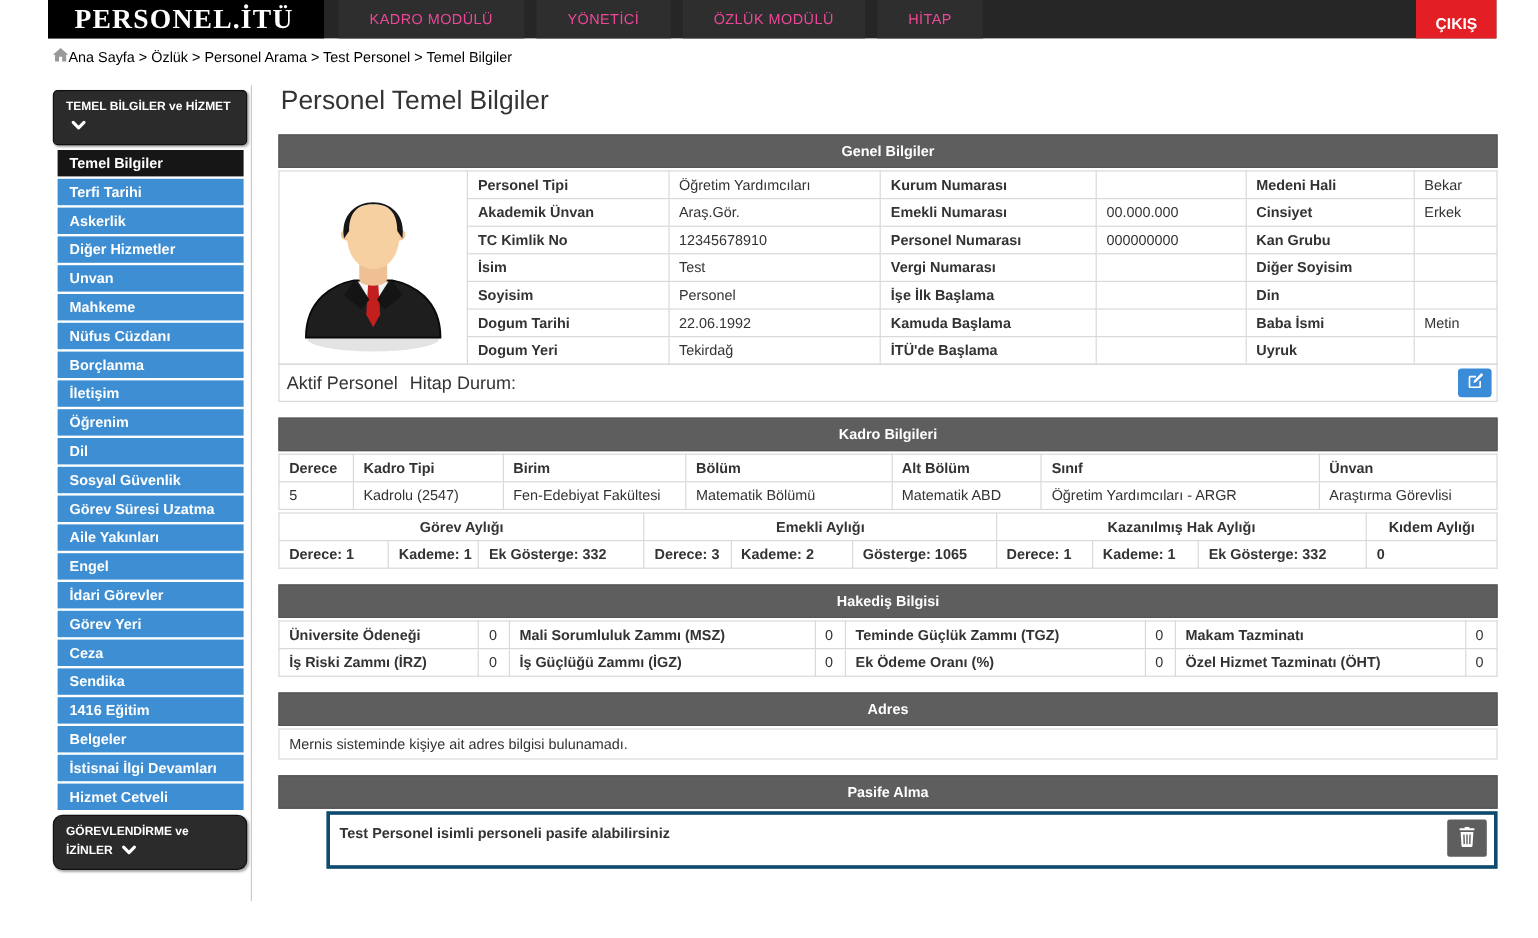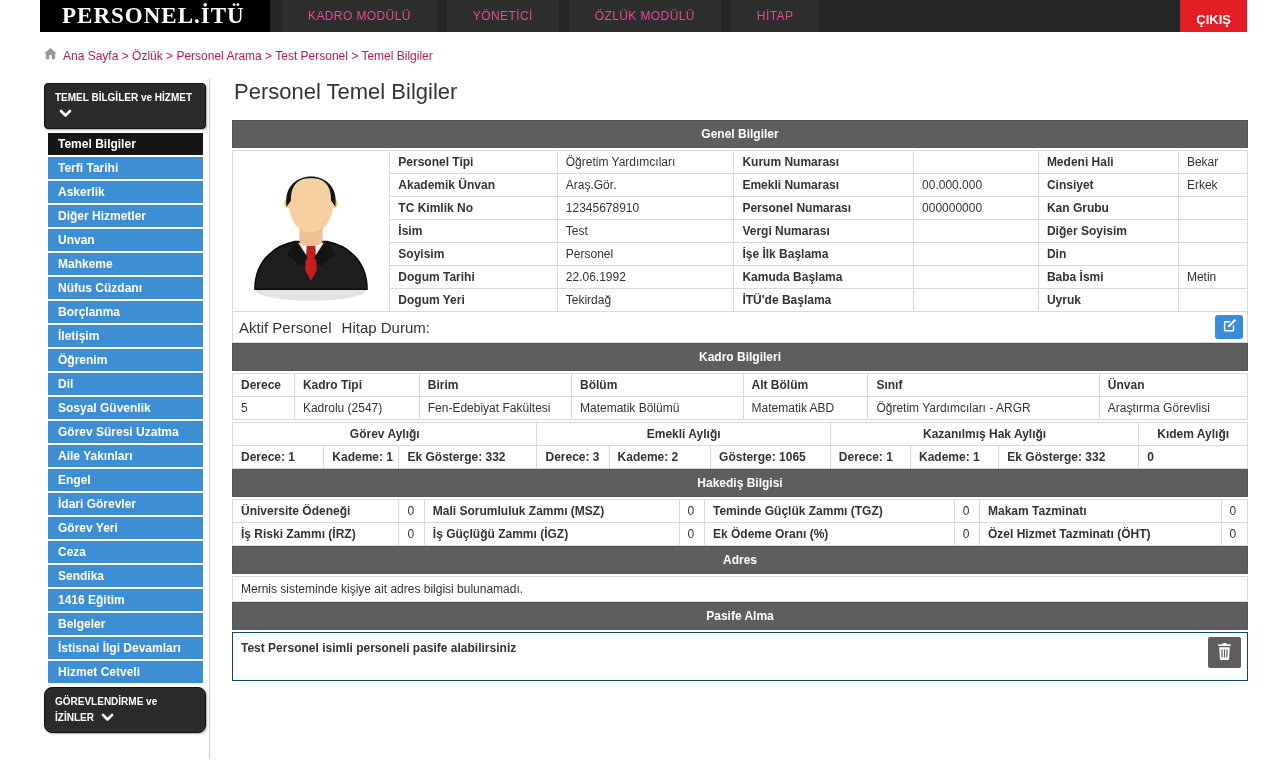--- a/index.html
+++ b/index.html
@@ -10,59 +10,59 @@
   .topbar { margin:0 35px 0 40px; height:32px; display:flex; align-items:stretch; background:#262626; }
   .logo { background:#000; color:#fff; font-family:"Liberation Serif", serif; font-weight:bold;
           font-size:23px; letter-spacing:1px; padding:0 24px 0 22px; display:flex; align-items:center; min-width:230px; cursor:pointer; }
   .menu { display:flex; align-items:stretch; margin-left:12px; }
   .menu-item { color:#ec4899; font-size:12px; font-weight:normal; letter-spacing:.4px; padding:0 26px;
                display:flex; align-items:center; background:#2e2e2e; margin-right:10px; cursor:pointer; }
   .logout-btn { margin-left:auto; background:#e31e24; color:#fff; font-weight:bold; font-size:13px;
                 border:none; padding:12px 16px; cursor:pointer; font-family:"Liberation Sans", sans-serif; }
 
   
-  .crumbs { margin:16px 40px 0 44px; font-size:12px; color:#be185d; display:flex; align-items:center; gap:6px; cursor:pointer; }
+  .crumbs { margin:8px 40px 0 44px; font-size:12px; color:#000000; display:flex; align-items:center; gap:0; cursor:pointer; }
   .crumbs svg { flex-shrink:0; }
 
   
   .layout { display:flex; margin:16px 34px 0 44px; align-items:flex-start; }
   .sidebar { width:166px; flex-shrink:0; border-right:1px solid #ccc; min-height:680px; padding:4px 4px 20px 0; }
   .side-header { background:#2b2b2b; border:1px solid #111; border-radius:4px; color:#fff; font-weight:bold;
                  font-size:10px; line-height:1.55; padding:6px 10px; width:162px; margin:0 0 4px 0;
                  box-shadow:1px 1px 2px rgba(0,0,0,.35); cursor:pointer; }
   .side-header .chev { display:inline-block; margin-left:4px; vertical-align:-1px; }
   .side-item { background:#3d8ed2; color:#fff; font-weight:bold; font-size:12px; padding:4px 10px;
                margin:0 2px 2px 4px; cursor:pointer; white-space:nowrap; overflow:hidden; }
   .side-item.active { background:#161616; }
   .side-header.second { margin-top:4px;border-radius:8px; }
 
   
   .main { flex:1; margin-left:22px; }
   .page-title { font-size:22px; font-weight:normal; color:#333; margin:0 0 15px 2px; }
 
   .sec-bar { background:#5e5e5e; border:1px solid #555; color:#fff; font-weight:bold; font-size:12px;
-             text-align:center; padding:6px 0; }
+             text-align:center; padding:6px 0; margin-top:13px; }
   .sec-bar.first { margin-top:0; }
 
   table { width:100%; border-collapse:collapse; table-layout:fixed; margin-top:2px; }
   td, th { border:1px solid #d9d9d9; font-size:12px; padding:3px 8px; height:23px;
            overflow:hidden; white-space:nowrap; text-align:left; vertical-align:middle; }
   .lbl { font-weight:bold; }
   .photo-cell { text-align:center; vertical-align:middle; padding:2px; }
 
   .status-row { border:1px solid #d9d9d9; margin-top:-1px; display:flex; align-items:center; padding:3px 4px 3px 6px; min-height:30px; }
   .status-text { font-size:15px; color:#333; margin-right:10px; }
   .edit-btn { margin-left:auto; width:28px; height:24px; background:#3a8cd8; border:none; border-radius:3px;
               display:flex; align-items:center; justify-content:center; cursor:pointer; }
 
   .aylik th { text-align:center; }
   .aylik td { font-weight:bold; }
 
   .note-box { border:1px solid #d9d9d9; margin-top:2px; padding:5px 8px; font-size:12px; min-height:24px; }
-  .pasife-box { border:1px solid #0c4a6e; margin-top:2px; padding:4px 6px 12px 8px; display:flex; align-items:center; min-height:42px; }
+  .pasife-box { border:3px solid #0c4a6e; margin-top:2px; padding:4px 6px 7px 8px; display:flex; align-items:center; min-height:42px;margin-left:40px; }
   .pasife-text { font-size:12px; font-weight:bold; align-self:flex-start; padding-top:4px; }
   .trash-btn { margin-left:auto; width:33px; height:31px; background:#5e5e5e; border:none; border-radius:2px;
                display:flex; align-items:center; justify-content:center; cursor:pointer; }
 </style>
 </head>
 <body>
 
 <div class="topbar">
   <div class="logo">PERSONEL.İTÜ</div>
   <div class="menu">

